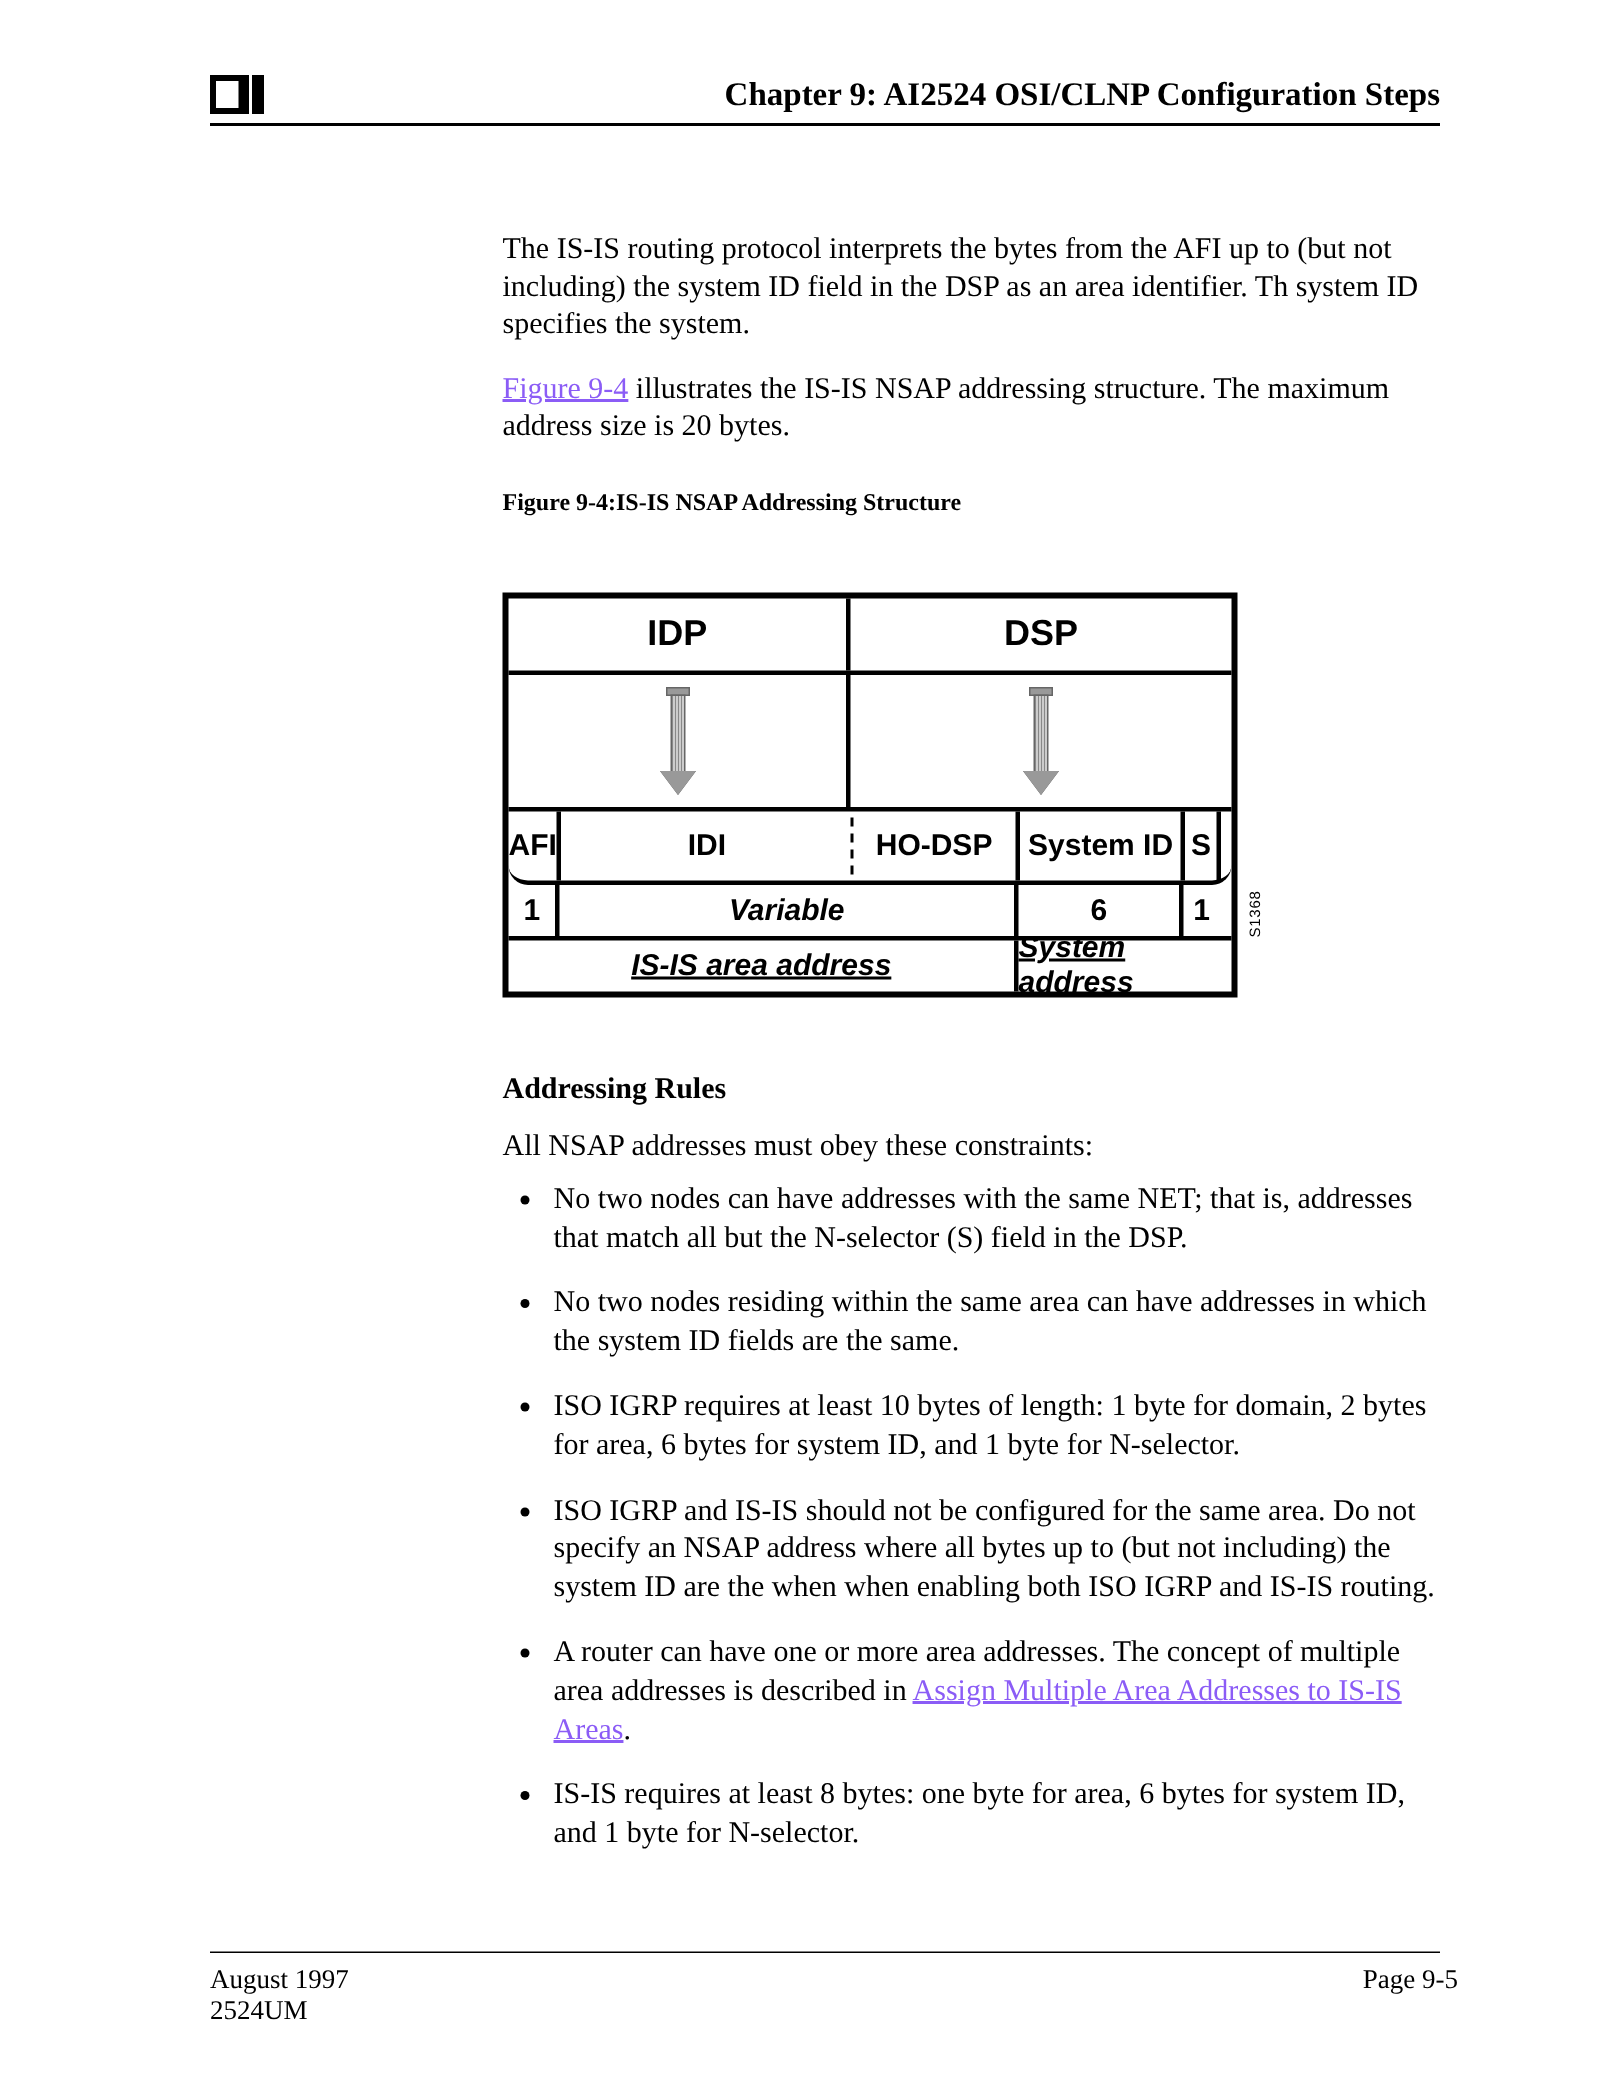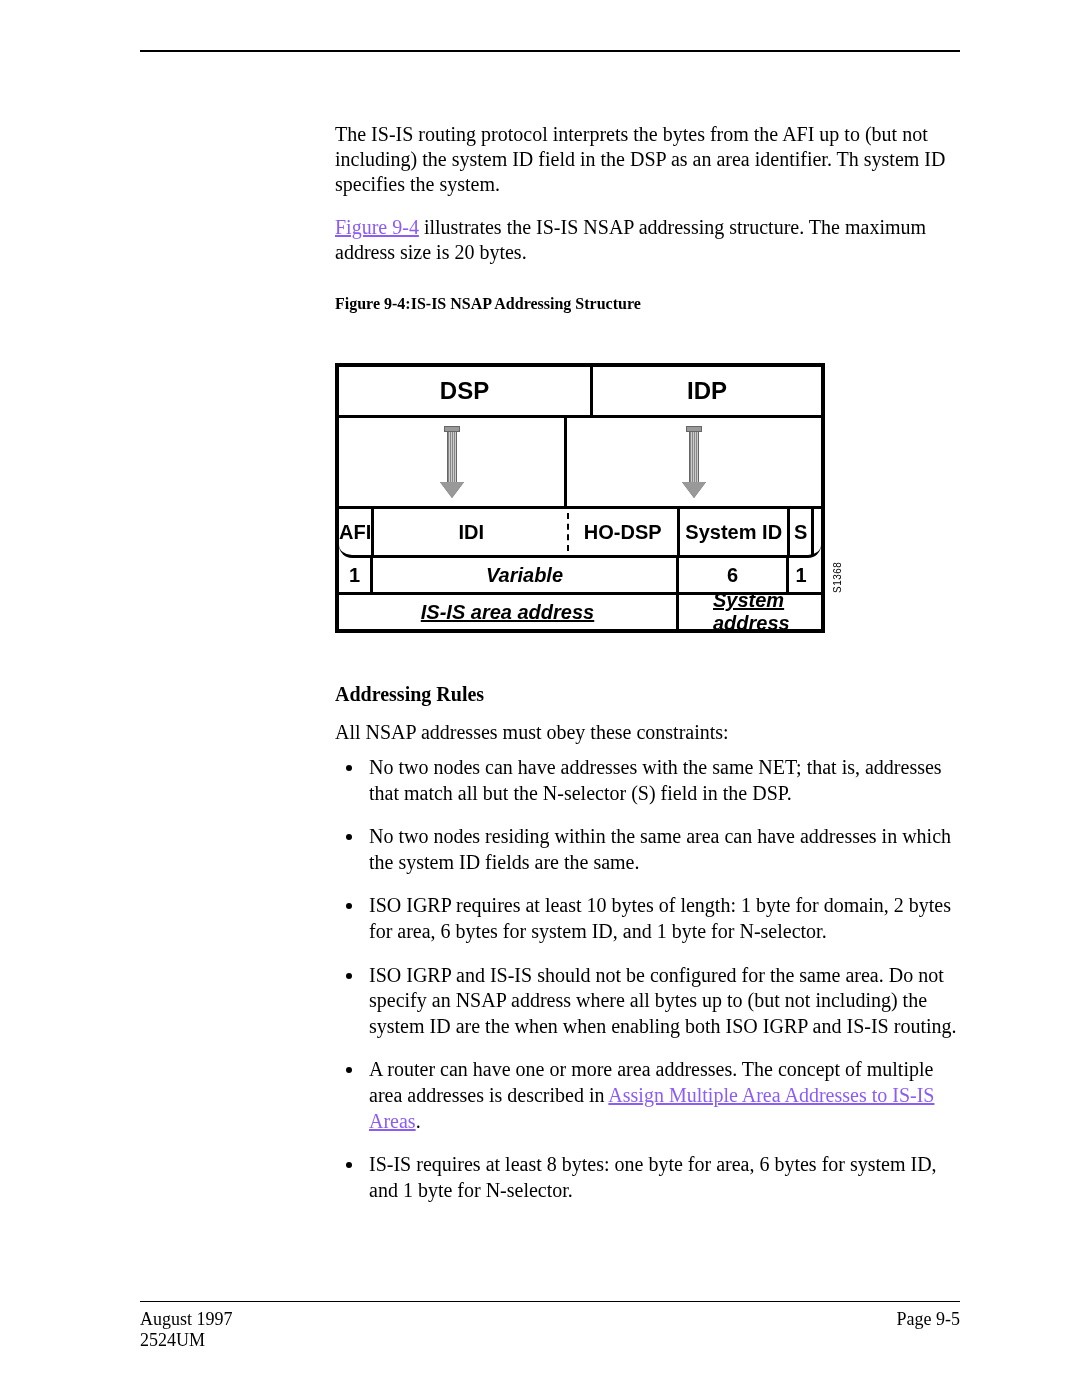--- a/index.html
+++ b/index.html
@@ -14,21 +14,21 @@
   .chapter-title { font-weight: bold; font-size: 22px; text-align: right; }
   .rule { border-bottom: 2px solid #000; margin-bottom: 70px; }
   .content { margin-left: 195px; margin-right: 0; }
   p.body { font-size: 20px; line-height: 1.25; margin-bottom: 18px; }
   a.link { color: #8b5cf6; text-decoration: underline; }
   .fig-cap { font-weight: bold; font-size: 16px; margin: 30px 0 50px 0; }
   .h3 { font-weight: bold; font-size: 20px; margin: 50px 0 14px 0; }
 
   
   .footer-rule { position:absolute; left:140px; right:120px; bottom:95px; border-top:1px solid #000; }
-  .footer { position:absolute; left:140px; right:120px; bottom:46px; font-size:18px; }
+  .footer { position:absolute; left:140px; right:108px; bottom:46px; font-size:18px; }
   .footer-left { float:left; text-align:left; }
   .footer-right { float:right; text-align:right; }
 
   
   .fig { width: 490px; margin: 0 0 0 0; }
   .fig-outer { border: 4px solid #000; }
   .row { display:flex; }
   .cell { border-right:3px solid #000; display:flex; align-items:center; justify-content:center; font-family: Arial, Helvetica, sans-serif; font-weight:bold; }
   .cell:last-child { border-right:none; }
   .top-row .cell { height:48px; font-size:24px; }
@@ -42,56 +42,64 @@
   .afi { flex: 0 0 34px; font-size:18px; }
   .idi { flex: 0 0 194px; }
   .hodsp { flex: 0 0 112px; }
   .sysid { flex: 0 0 110px; }
   .s   { flex: 0 0 24px; font-size:18px; }
   .one { flex: 0 0 34px; }
   .var { flex: 0 0 306px; font-style:italic; font-weight:bold; }
   .six { flex: 0 0 110px; }
   .one2 { flex: 0 0 24px; }
   .isis { flex: 0 0 340px; }
-  .sysaddr { flex: 1 1 auto; margin-left: 34px; }
+  .sysaddr { flex: 1 1 auto; }
   .sidecode { position:absolute; font-family:Arial,sans-serif; font-size:10px; transform:rotate(-90deg); transform-origin:left top; right:-38px; top:230px; color:#000; letter-spacing:0.5px; }
   .fig-wrap { position:relative; display:inline-block; }
 
   
   .arrow { display:flex; flex-direction:column; align-items:center; justify-content:center; height:100%; }
   .arrow .shaft { width:10px; height:52px; background: repeating-linear-gradient(90deg,#888,#888 1px,#ccc 1px,#ccc 2px); border:1px solid #666; }
   .arrow .caprect { width:16px; height:6px; background:#999; border:1px solid #666; margin-bottom:-1px; }
   .arrow .head { width:0; height:0; border-left:12px solid transparent; border-right:12px solid transparent; border-top:16px solid #999; margin-top:-1px; filter: drop-shadow(0 0 0.5px #555); }
 
   ul.rules { list-style: disc; margin: 8px 0 0 30px; }
   ul.rules li { font-size:20px; line-height:1.28; margin-bottom:18px; padding-left:4px;font-family:Liberation Serif, serif; }
 
   .dash-divider { position:absolute; border-right:2px dashed #000; }
 </style>
 </head>
 <body>
 
 <div class="page">
 
+  <div class="header-row">
+    <div class="logo">
+      <div class="logo-outer"></div>
+      <div class="logo-mid"></div>
+      <div class="logo-bar"></div>
+    </div>
+    <div class="chapter-title">Chapter 9: AI2524 OSI/CLNP Configuration Steps</div>
+  </div>
   <div class="rule"></div>
 
   <div class="content">
     <p class="body">The IS-IS routing protocol interprets the bytes from the AFI up to (but not including) the system ID field in the DSP as an area identifier. Th system ID specifies the system.</p>
     <p class="body">
       <a href="#" class="link">Figure 9-4</a><span> illustrates the IS-IS NSAP addressing structure. The maximum address size is 20 bytes.</span>
     </p>
 
     <div class="fig-cap">Figure 9-4:IS-IS NSAP Addressing Structure</div>
 
     <div class="fig-wrap">
       <div class="fig">
         <div class="fig-outer">
           <div class="row top-row bb">
+            <div class="cell idp">IDP</div>
             <div class="cell dsp">DSP</div>
-            <div class="cell idp">IDP</div>
           </div>
           <div class="row mid-row bb">
             <div class="cell idp">
               <div class="arrow">
                 <div class="caprect"></div>
                   <div class="shaft"></div>
                   <div class="head"></div>
               </div>
             </div>
             <div class="cell dsp">

